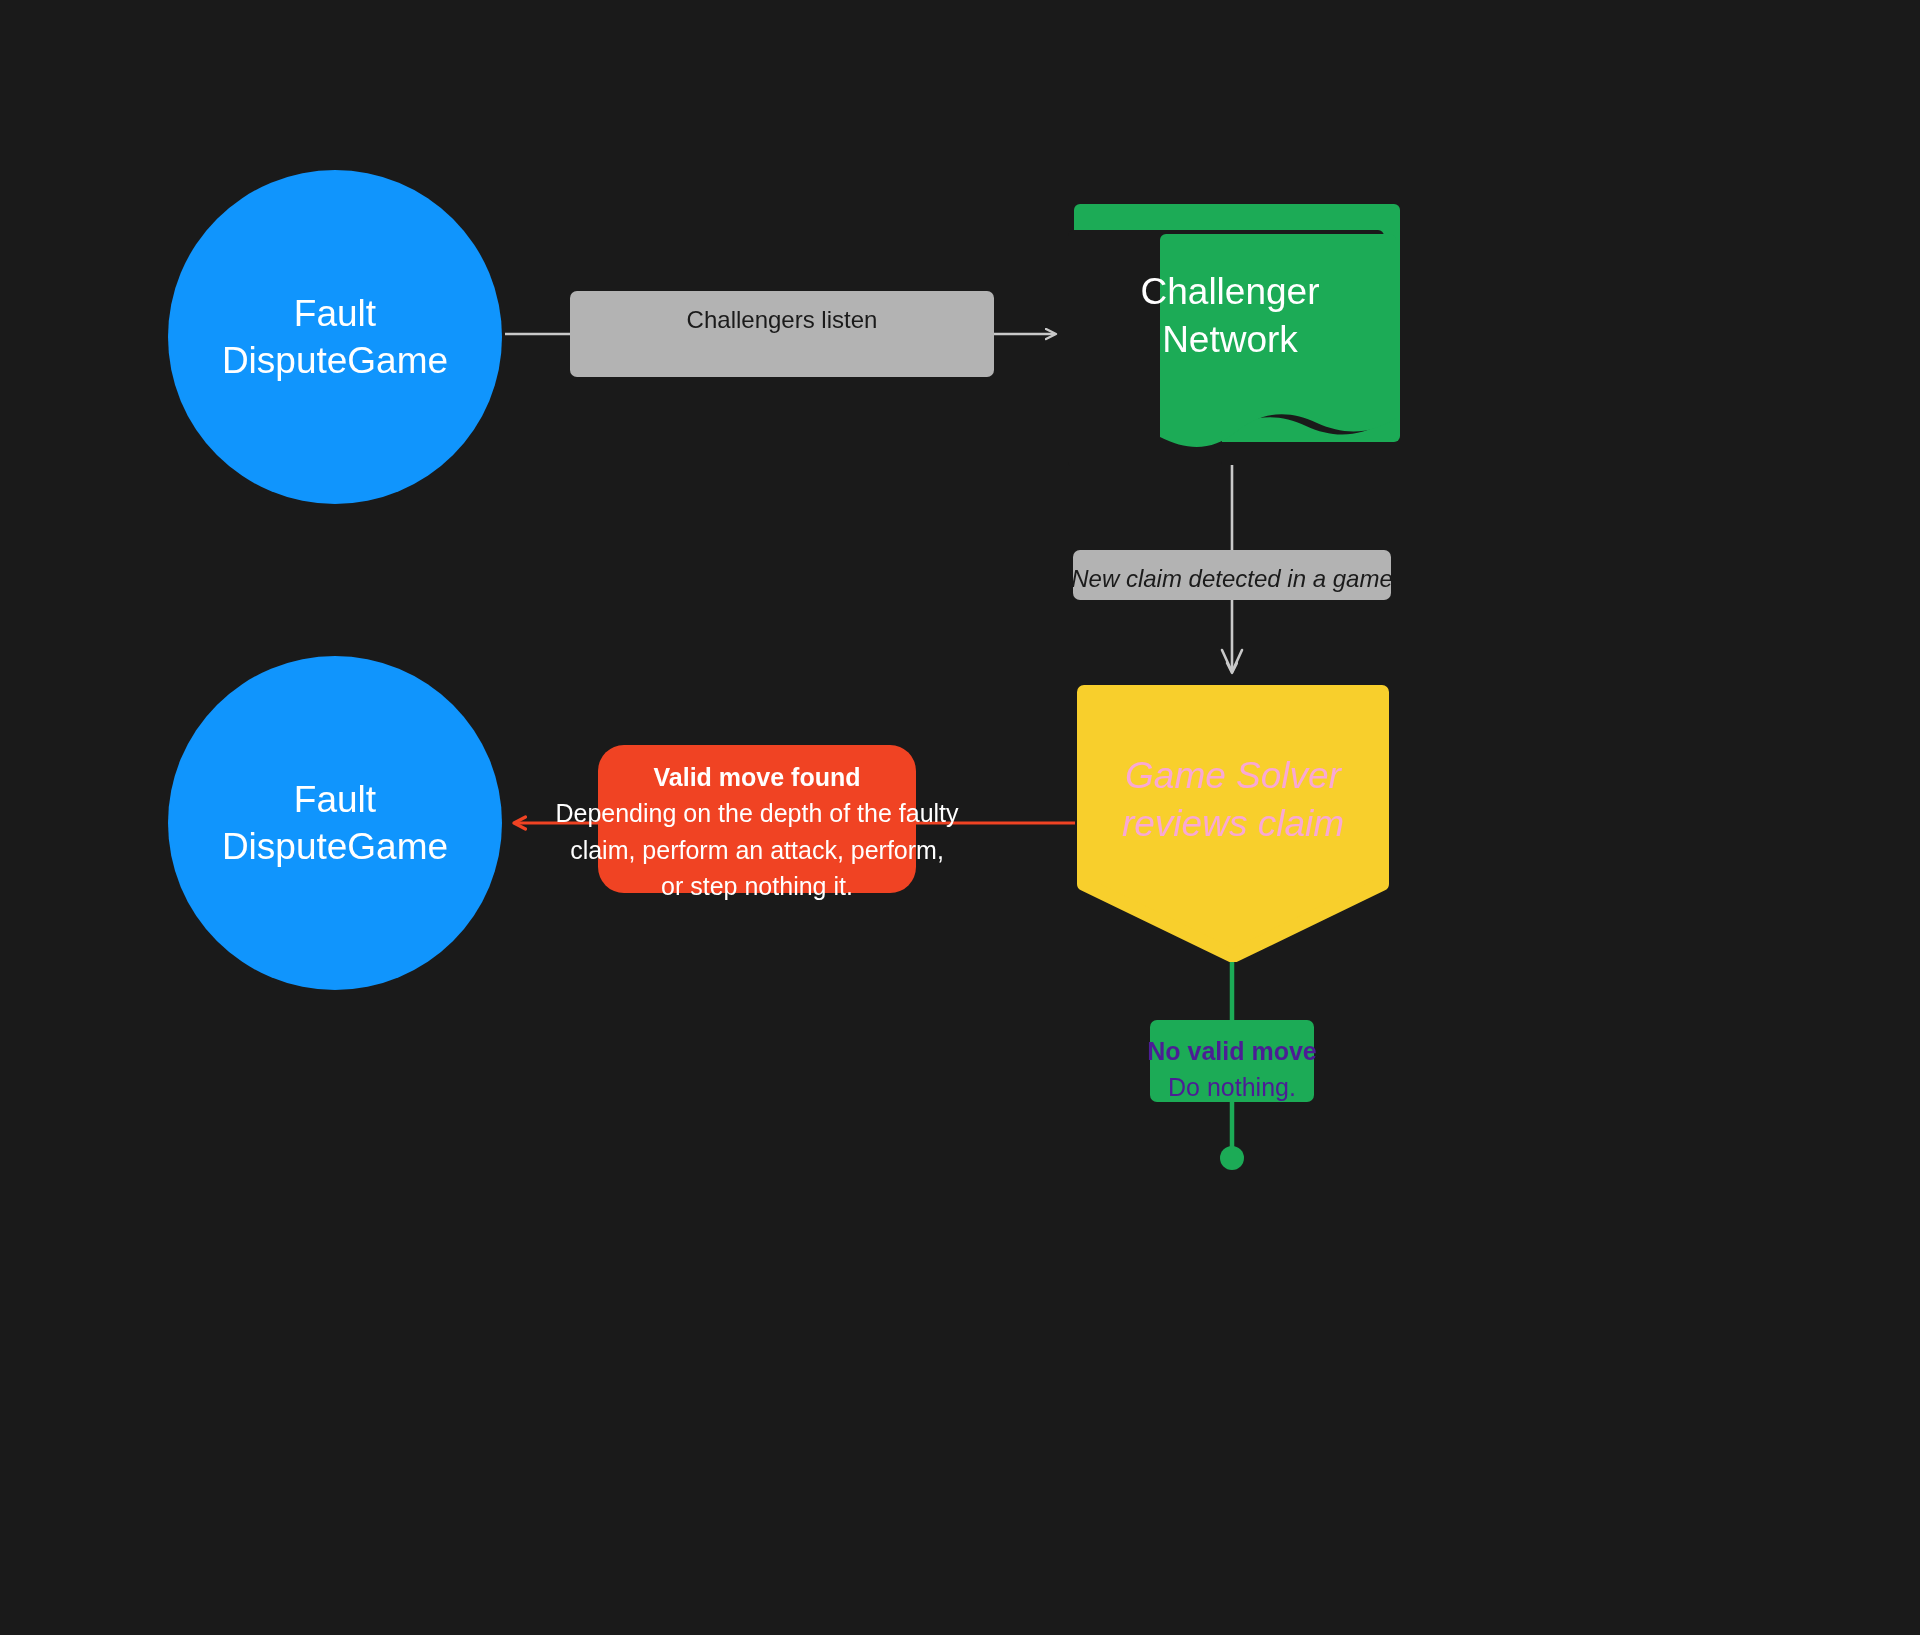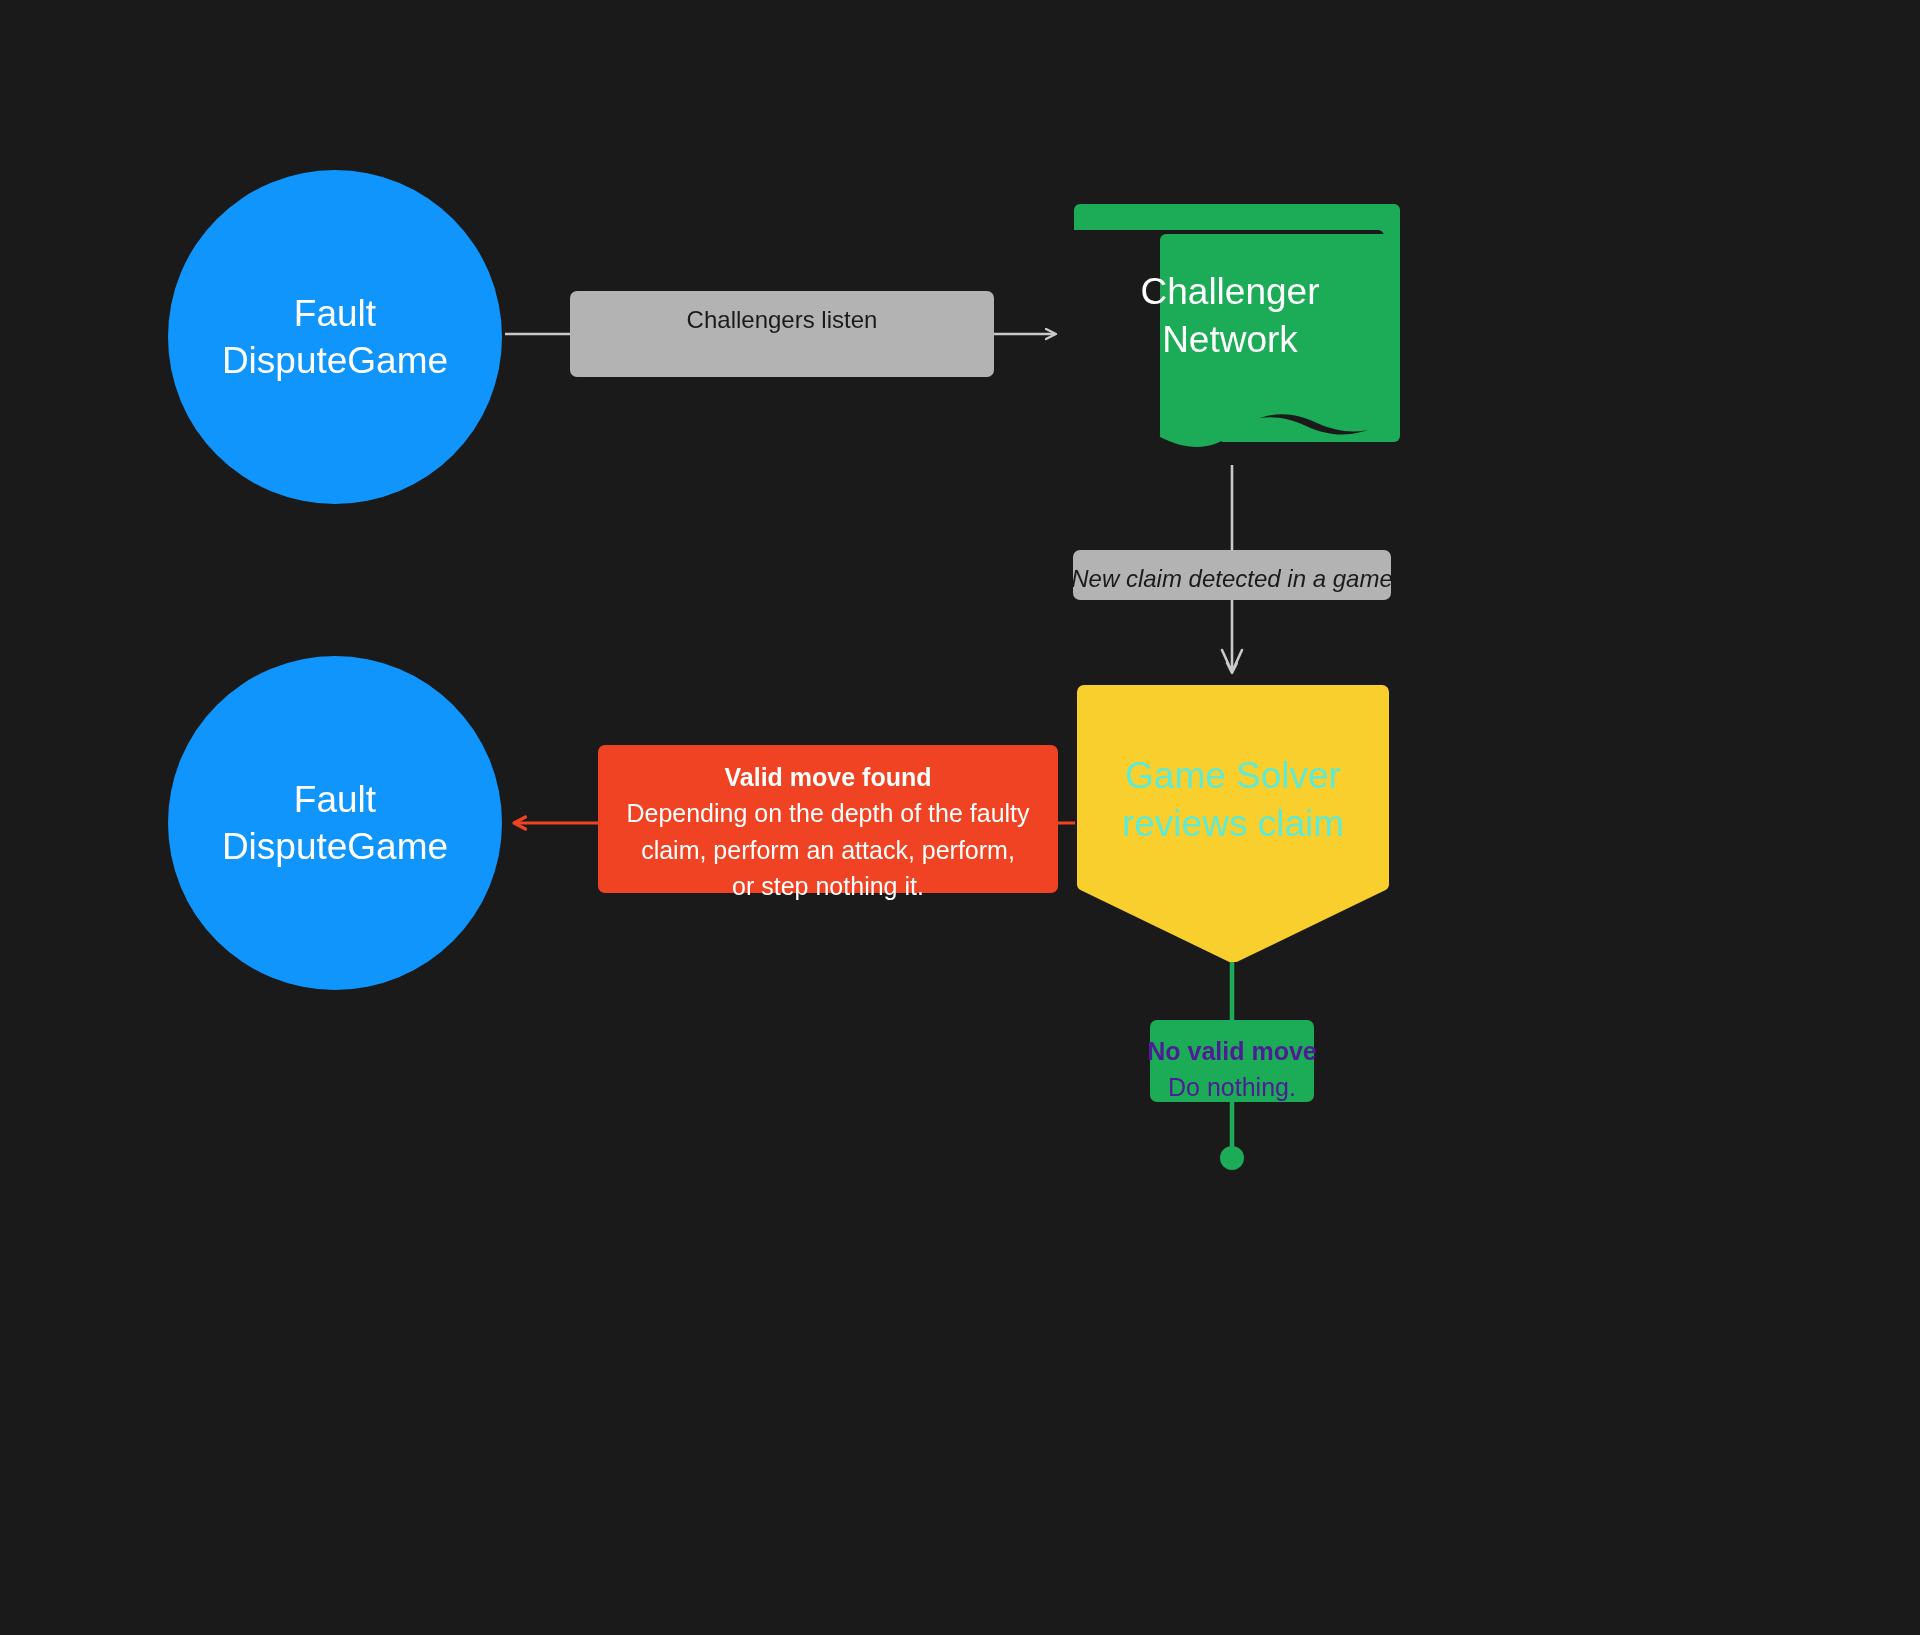--- a/index.html
+++ b/index.html
@@ -73,25 +73,26 @@
 
   
   .pentagon-node .pent-svg {
     position: absolute;
     left: 0;
     top: 0;
   }
   .pentagon-node .node-label {
     position: relative;
     z-index: 2;
-    color: #5eead4;
+    color: #f9a8d4;
     font-size: 37px;
     line-height: 1.3;
     font-weight: 400;
     padding-bottom: 46px;
+    font-style: italic;
   }
 
   
   .edge-label {
     position: absolute;
     box-sizing: border-box;
     text-align: center;
     border-radius: 7px;
     display: flex;
     flex-direction: column;
@@ -203,21 +204,21 @@
   </div>
 
   <div class="edge-label gray" style="left:570px; top:291px; width:424px; height:86px;">
     <div class="label-line">Challengers listen</div>
   </div>
 
   <div class="edge-label gray" style="left:1073px; top:550px; width:318px; height:50px;font-style:italic;">
     <div class="label-line">New claim detected in a game</div>
   </div>
 
-  <div class="edge-label red" style="left:598px; top:745px; width:460px; height:148px;">
+  <div class="edge-label red" style="left:598px; top:745px; width:318px; height:148px;border-radius:26px;">
     <div class="label-line label-strong">Valid move found</div>
     <div class="label-line">Depending on the depth of the faulty</div>
     <div class="label-line">claim, perform an attack, perform,</div>
     <div class="label-line">or step nothing it.</div>
   </div>
 
   <div class="edge-label green" style="left:1150px; top:1020px; width:164px; height:82px;">
     <div class="label-line label-strong">No valid move</div>
     <div class="label-line">Do nothing.</div>
   </div>

